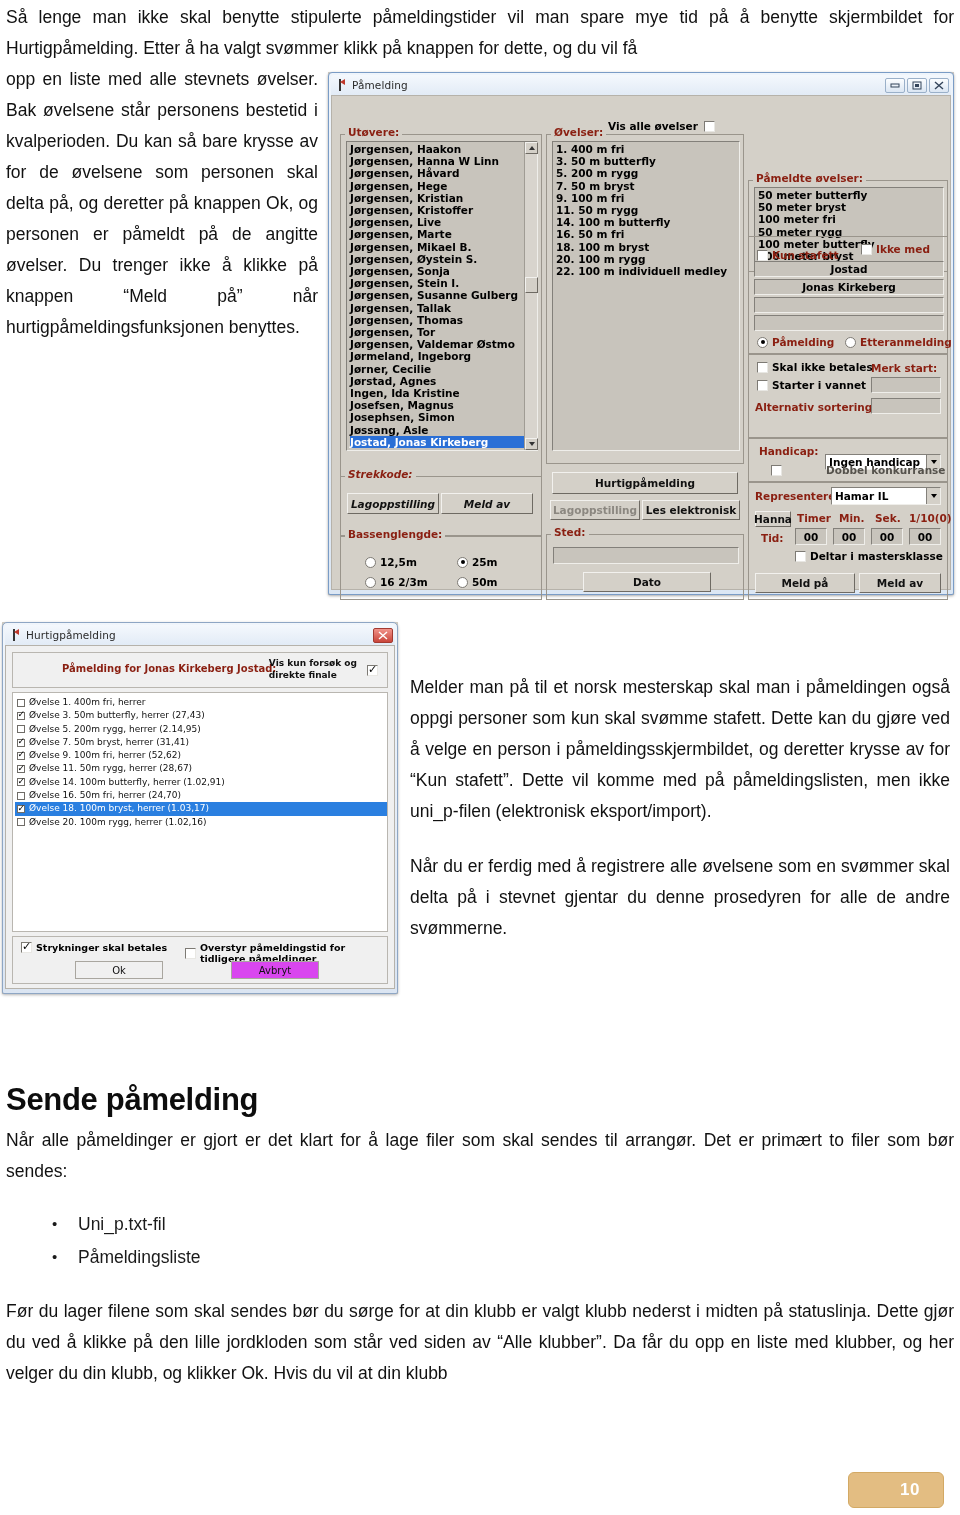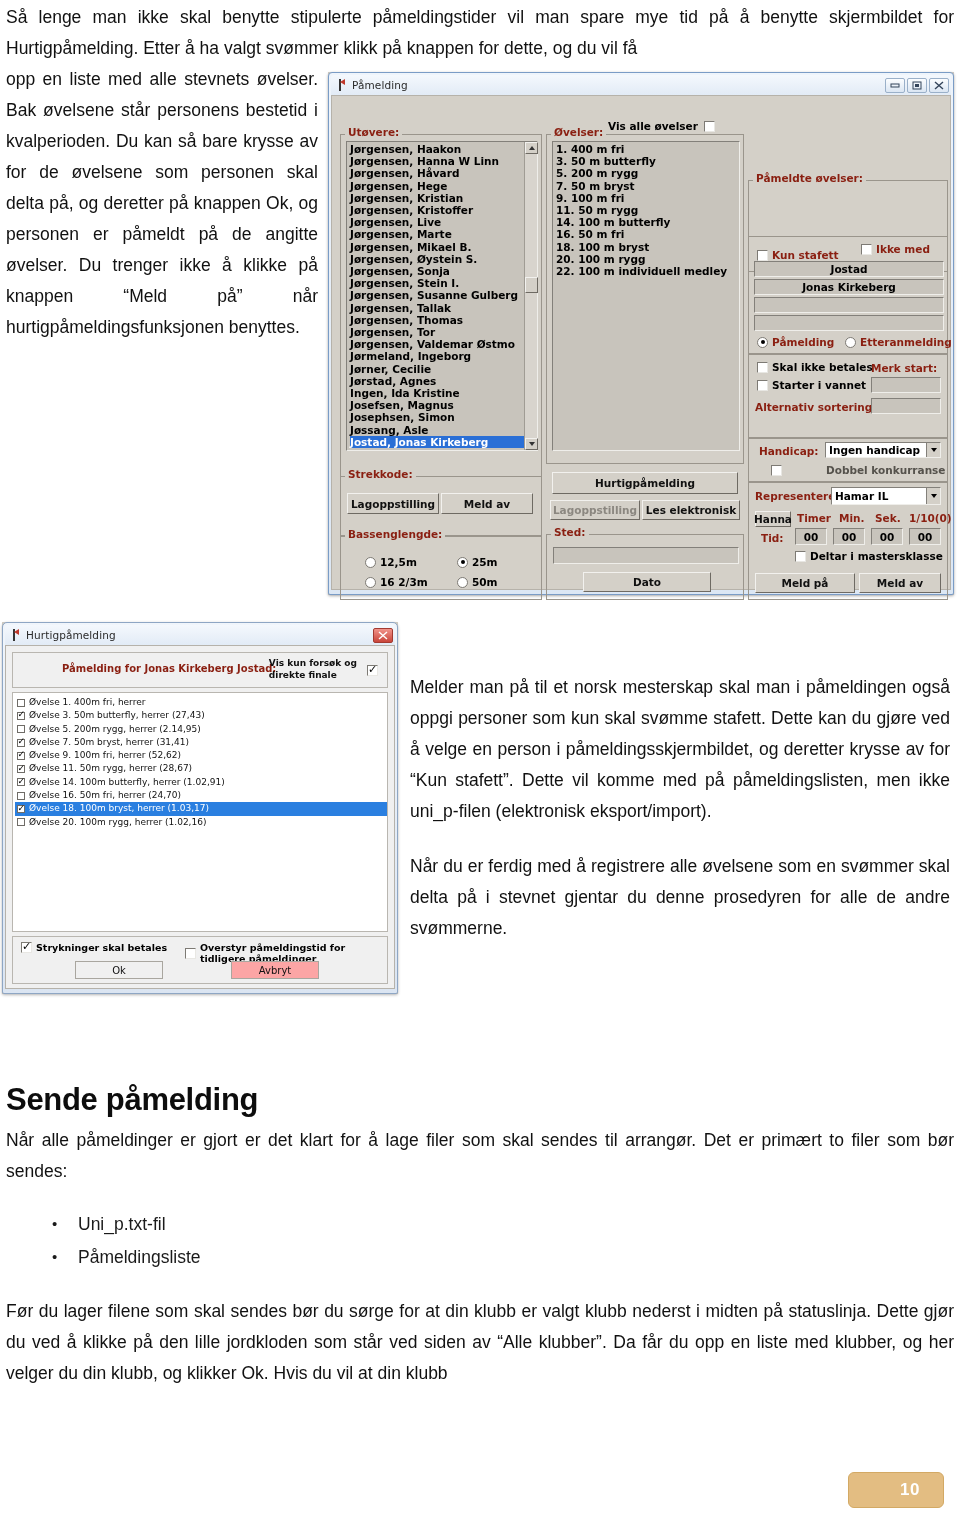--- a/index.html
+++ b/index.html
@@ -317,21 +317,21 @@
             </div>
         </div>
 
         <div class="scrollbar" style="left:183px; top:8px; height:308px;">
           <div class="sb-arrow up"></div>
           <div class="sb-thumb" style="top:135px;"></div>
           <div class="sb-arrow down" style="position:absolute; bottom:0;"></div>
         </div>
       </div>
 
-      <div class="gb" style="left:8px; top:380px; width:202px; height:60px;">
+      <div class="gb" style="left:8px; top:380px; width:202px; height:60px;font-style:italic;">
         <div class="gb-topline-l" style="left:0; width:4px;"></div>
         <div class="gb-topline-r" style="left:72px; right:0;"></div>
         <div class="gb-legend">Strekkode:</div>
         <div class="btn" style="position:absolute; left:6px; top:17px; width:92px; height:21px;">Lagoppstilling</div>
         <div class="btn" style="position:absolute; left:100px; top:17px; width:92px; height:21px;">Meld av</div>
       </div>
 
       <div class="gb" style="left:8px; top:440px; width:202px; height:64px;">
         <div class="gb-topline-l" style="left:0; width:4px;"></div>
         <div class="gb-topline-r" style="left:104px; right:0;"></div>
@@ -392,20 +392,31 @@
         <div class="gb-topline-r" style="left:42px; right:0;"></div>
         <div class="gb-legend">Sted:</div>
         <div class="field" style="position:absolute; left:6px; top:13px; width:186px; height:17px;"></div>
         <div class="btn" style="position:absolute; left:36px; top:38px; width:128px; height:20px;">Dato</div>
       </div>
 
       <div class="gb" style="left:416px; top:38px; width:200px; height:92px;margin-top:46px;">
         <div class="gb-topline-l" style="left:0; width:4px;"></div>
         <div class="gb-topline-r" style="left:104px; right:0;"></div>
         <div class="gb-legend">Påmeldte øvelser:</div>
+        <div class="sunken" style="position:absolute; left:5px; top:7px; width:190px; height:78px;">
+          <div class="listbox" id="pameldte-list">
+              <div class="row">50 meter butterfly</div>
+              <div class="row">50 meter bryst</div>
+              <div class="row">100 meter fri</div>
+              <div class="row">50 meter rygg</div>
+              <div class="row">100 meter butterfly</div>
+              <div class="row">100 meter bryst</div>
+              <div class="row">100 meter individuell medley</div>
+            </div>
+        </div>
       </div>
 
       <div class="gb" style="left:416px; top:140px; width:200px; height:118px; border-top:1px solid #9a958c;">
         <div class="cb" style="left:8px; top:12px;">
           <span class="cb-box"></span>
           <span class="lbl-red">Kun stafett</span>
         </div>
         <div class="cb" style="left:112px; top:6px;">
           <span class="cb-box"></span>
           <span class="lbl-red">Ikke med</span>
@@ -442,21 +453,21 @@
           <span class="lbl-blk">Starter i vannet</span>
         </div>
         <div class="field" style="position:absolute; left:122px; top:22px; width:70px; height:16px;"></div>
 
         <span class="lbl-red" style="position:absolute; left:6px; top:46px;">Alternativ sortering:</span>
         <div class="field" style="position:absolute; left:122px; top:43px; width:70px; height:16px;"></div>
       </div>
 
       <div class="gb" style="left:416px; top:342px; width:200px; height:44px; border-top:1px solid #9a958c;">
         <span class="lbl-red" style="position:absolute; left:10px; top:6px;">Handicap:</span>
-        <div class="combo" style="position:absolute; left:76px; top:3px; width:116px; height:16px;">
+        <div class="combo" style="position:absolute; left:76px; top:15px; width:116px; height:16px;">
           <span>Ingen handicap</span>
           <span class="combo-arrow"></span>
         </div>
         <div class="cb" style="left:22px; top:25px;gap:44px;">
           <span class="cb-box"></span>
           <span class="lbl-blk" style="color:#55524c;">Dobbel konkurranse</span>
         </div>
       </div>
 
       <div class="gb" style="left:416px; top:386px; width:200px; height:118px; border-top:1px solid #9a958c;">
@@ -573,18 +584,18 @@
       <div style="position:absolute; left:6px; bottom:4px; right:6px; height:48px; border:1px solid #b9b6b0; background:#f0f0f0;">
         <div class="cb" style="left:8px; top:5px;">
           <span class="cb-box checked"></span>
           <span class="lbl-blk" style="font-size:9.5px;">Strykninger skal betales</span>
         </div>
         <div class="cb" style="left:172px; top:5px;">
           <span class="cb-box"></span>
           <span class="lbl-blk" style="font-size:9.5px;">Overstyr påmeldingstid for tidligere påmeldinger</span>
         </div>
         <div class="btn" style="position:absolute; left:62px; top:24px; width:88px; height:18px; background:#f0f0f0; border:1px solid #a9a69f; font-weight:normal; font-size:10px;">Ok</div>
-        <div class="btn" style="position:absolute; left:218px; top:24px; width:88px; height:18px; background:#fca5a5; border:1px solid #a9a69f; font-weight:normal; font-size:10px;">Avbryt</div>
+        <div class="btn" style="position:absolute; left:218px; top:24px; width:88px; height:18px; background:#d946ef; border:1px solid #a9a69f; font-weight:normal; font-size:10px;">Avbryt</div>
       </div>
 
     </div>
   </div>
 </div>
 
 </body></html>

